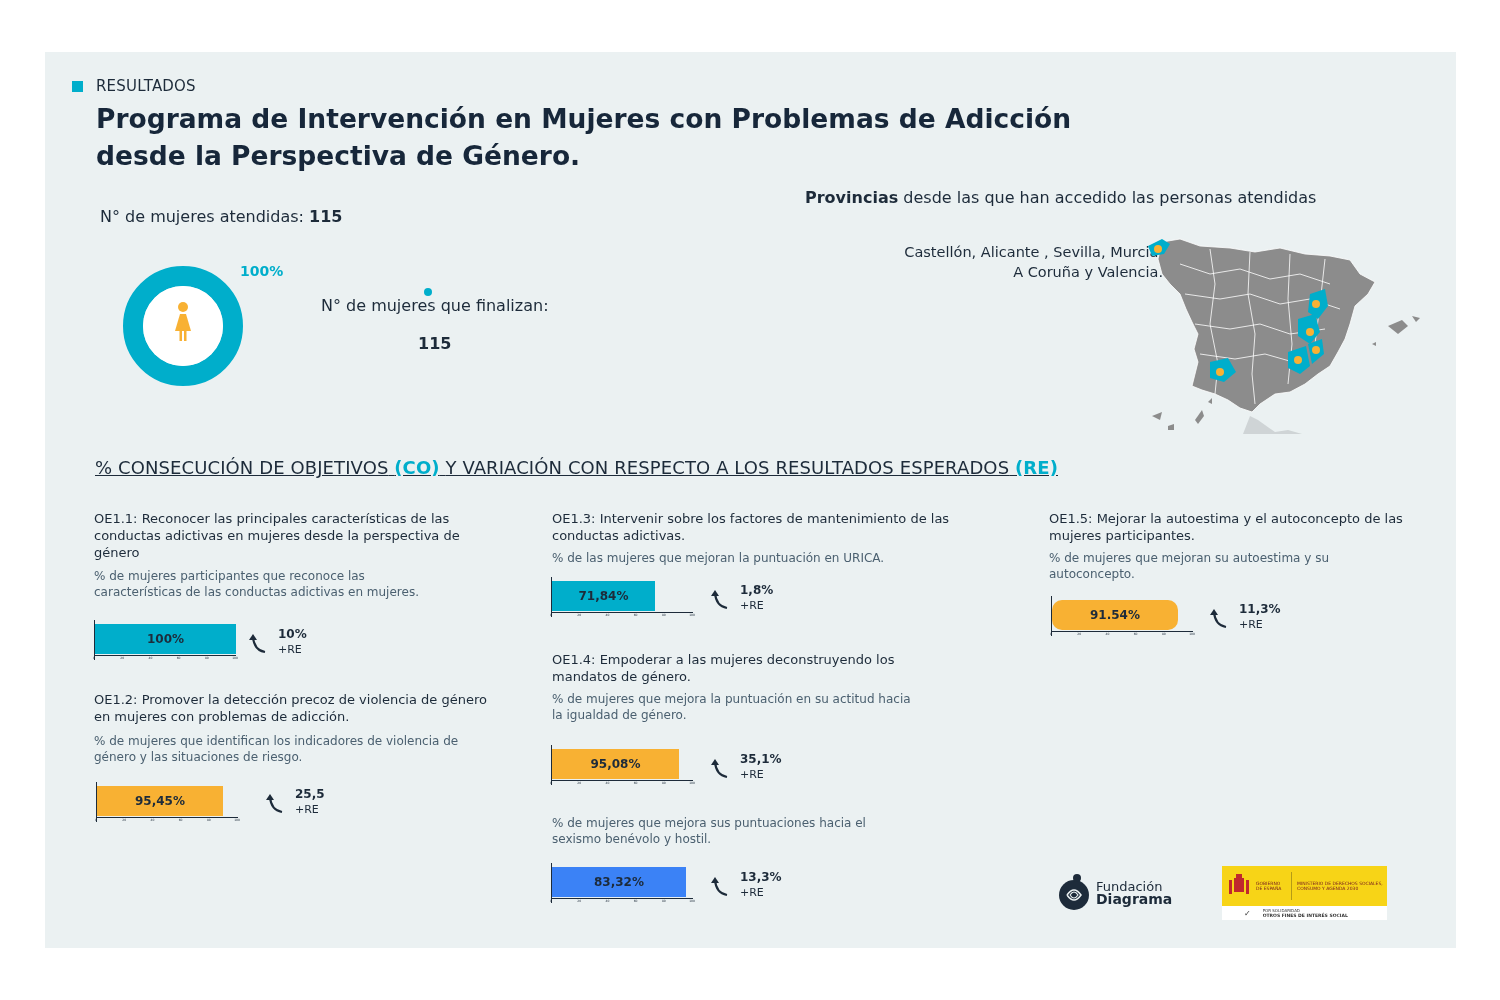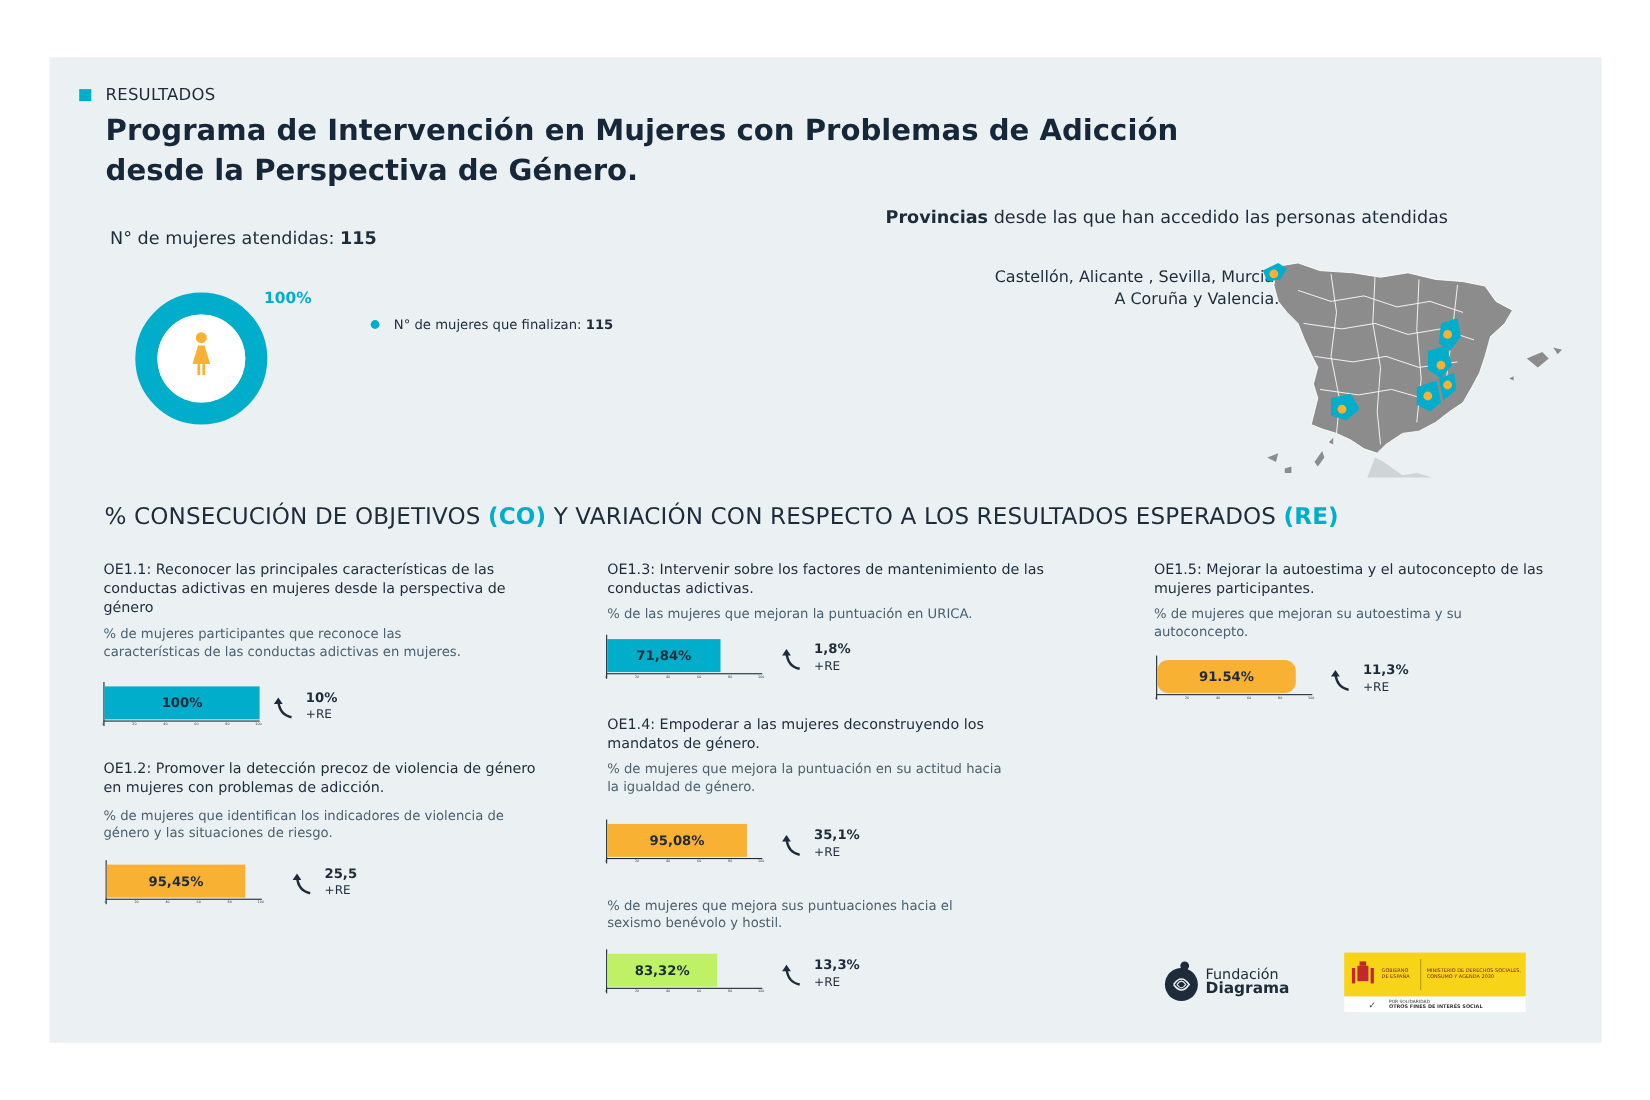--- a/index.html
+++ b/index.html
@@ -7,27 +7,27 @@
   body { font-family: "DejaVu Sans", "Liberation Sans", sans-serif; color: #1d2b3a; position: relative; }
   .panel { position: absolute; left: 45px; top: 52px; width: 1411px; height: 896px; background: #ebf1f2; }
   .abs { position: absolute; }
   .section-marker { left: 27px; top: 29px; width: 11px; height: 11px; background: #00aecb; }
   .section-label { left: 51px; top: 25px; font-size: 15px; color: #1d2b3a; letter-spacing: 0.2px; }
   .main-title { left: 51px; top: 48px; font-size: 26.5px; font-weight: bold; color: #17273a; line-height: 37px; width: 1000px; }
   .stat-attended { left: 55px; top: 155px; font-size: 16px; color: #1d2b3a; }
   .stat-attended b, .stat-finish b { font-weight: bold; }
   .donut-wrap { left: 77px; top: 213px; width: 122px; height: 122px; }
   .donut-pct { left: 195px; top: 211px; font-size: 14px; font-weight: bold; color: #00aecb; }
-  .stat-finish { left: 292px; top: 236px; font-size: 12px; color: #1d2b3a; display: flex; align-items: center; }
+  .stat-finish { left: 276px; top: 236px; font-size: 16px; color: #1d2b3a; display: flex; align-items: center; flex-direction: column; }
   .dot { width: 8px; height: 8px; border-radius: 50%; background: #00aecb; margin-right: 13px; }
   .prov-title { left: 760px; top: 136px; font-size: 16px; color: #1d2b3a; }
   .prov-title b { font-weight: bold; }
   .prov-list { left: 800px; top: 190px; width: 318px; font-size: 14.5px; line-height: 20px; text-align: right; color: #1d2b3a; }
   .map { left: 1095px; top: 182px; width: 300px; height: 210px; }
-  .co-heading { left: 50px; top: 405px; font-size: 21px; color: #1d2b3a; letter-spacing: 0.1px; }
+  .co-heading { left: 50px; top: 405px; font-size: 18px; color: #1d2b3a; letter-spacing: 0.1px; text-decoration: underline; }
   .co-heading .acc { color: #00aecb; font-weight: bold; }
   .obj-title { font-size: 13px; line-height: 17px; color: #1d2b3a; }
   .obj-sub { font-size: 12px; line-height: 16px; color: #4b6070; }
   .bar-chart { position: absolute; width: 145px; height: 40px; }
   .bar-chart .yaxis { position: absolute; left: 0; top: 0; width: 1px; height: 40px; background: #1d2b3a; }
   .bar-chart .xaxis { position: absolute; left: 0; top: 35px; width: 142px; height: 1px; background: #1d2b3a; }
   .bar-chart .bar { position: absolute; left: 1px; top: 4px; height: 30px; display: flex; align-items: center; justify-content: center; font-size: 12px; font-weight: bold; color: #1d2b3a; }
   .bar-chart .ticks { position: absolute; left: 0; top: 36px; width: 142px; height: 6px; }
   .bar-chart .tick { position: absolute; top: 0; font-size: 3px; color: #1d2b3a; transform: translateX(-50%); }
   .variation { position: absolute; display: flex; align-items: flex-start; }
@@ -246,21 +246,21 @@
       </svg>
     <div class="vals">
         <div class="v">35,1%</div>
         <div class="re">+RE</div>
       </div>
   </div>
 
   <div class="abs obj-sub" style="left:507px; top:763px; width:320px;">% de mujeres que mejora sus puntuaciones hacia el sexismo benévolo y hostil.</div>
   <div class="bar-chart" style="left:506px; top:811px;">
     <div class="yaxis"></div>
-    <div class="bar" style="width:100px; background:#bef264;">83,32%</div>
+    <div class="bar" style="width:134px; background:#3b82f6;">83,32%</div>
     <div class="xaxis"></div>
   <div class="ticks">
         <span class="tick" style="left: 0px;">0</span>
         <span class="tick" style="left: 28.2px;">20</span>
         <span class="tick" style="left: 56.4px;">40</span>
         <span class="tick" style="left: 84.6px;">60</span>
         <span class="tick" style="left: 112.8px;">80</span>
         <span class="tick" style="left: 141px;">100</span>
       </div>
     </div>

